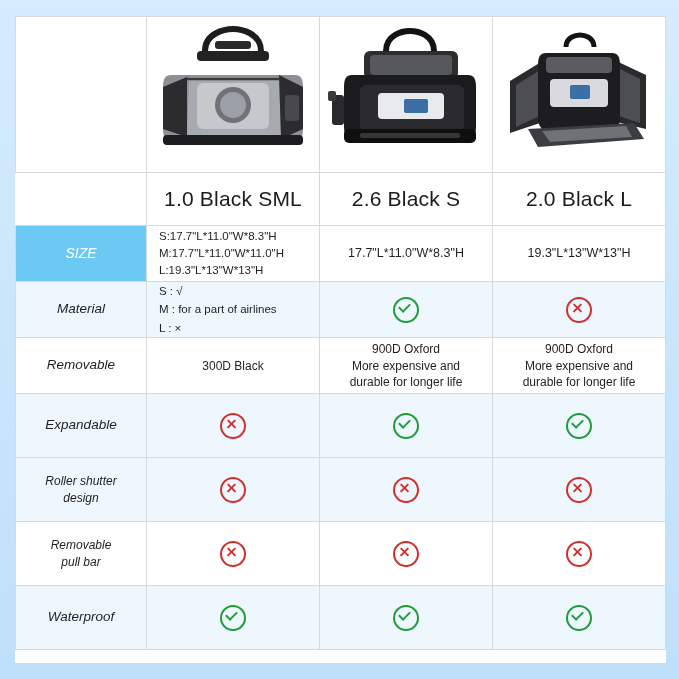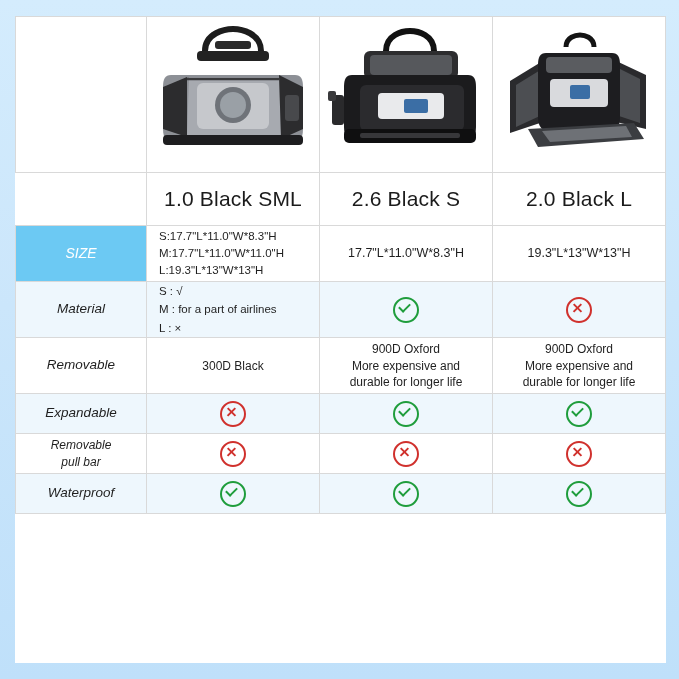--- a/index.html
+++ b/index.html
@@ -95,21 +95,21 @@
   .datacell {
     font-size: 12.5px;
     color: #1f1f1f;
     line-height: 1.35;
     padding: 6px 8px;
   }
   .datacell.alt {
     background: #eef7fd;
   }
   .rowtall { height: 56px; }
-  .rowmid  { height: 40px; }
+  .rowmid  { height: 64px; }
 
   
   .mark {
     display: inline-block;
     width: 22px;
     height: 22px;
     border-radius: 50%;
     position: relative;
     vertical-align: middle;
   }
@@ -311,20 +311,29 @@
       </tr>
 
       <tr class="rowmid">
         <td class="labelcell alt">Expandable</td>
         <td class="datacell alt"><span class="mark cross"></span></td>
         <td class="datacell alt"><span class="mark check"></span></td>
         <td class="datacell alt"><span class="mark check"></span></td>
       </tr>
 
 
+      <tr class="rowmid">
+        <td class="labelcell alt">
+              <div class="twoline">Roller shutter
+design</div>
+            </td>
+        <td class="datacell alt"><span class="mark cross"></span></td>
+        <td class="datacell alt"><span class="mark cross"></span></td>
+        <td class="datacell alt"><span class="mark cross"></span></td>
+      </tr>
 
       <tr class="rowmid">
         <td class="labelcell">
               <div class="twoline">Removable
 pull bar</div>
             </td>
         <td class="datacell"><span class="mark cross"></span></td>
         <td class="datacell"><span class="mark cross"></span></td>
         <td class="datacell"><span class="mark cross"></span></td>
       </tr>

